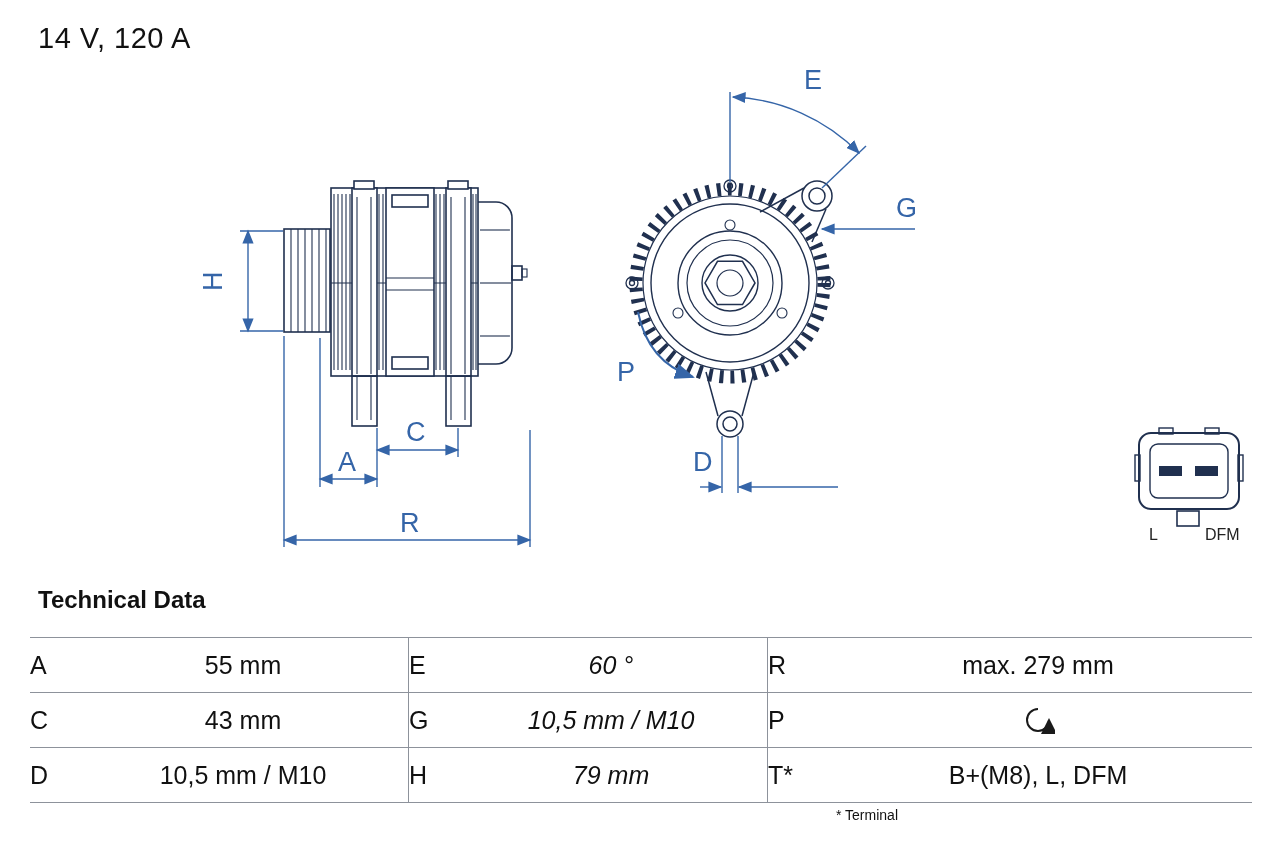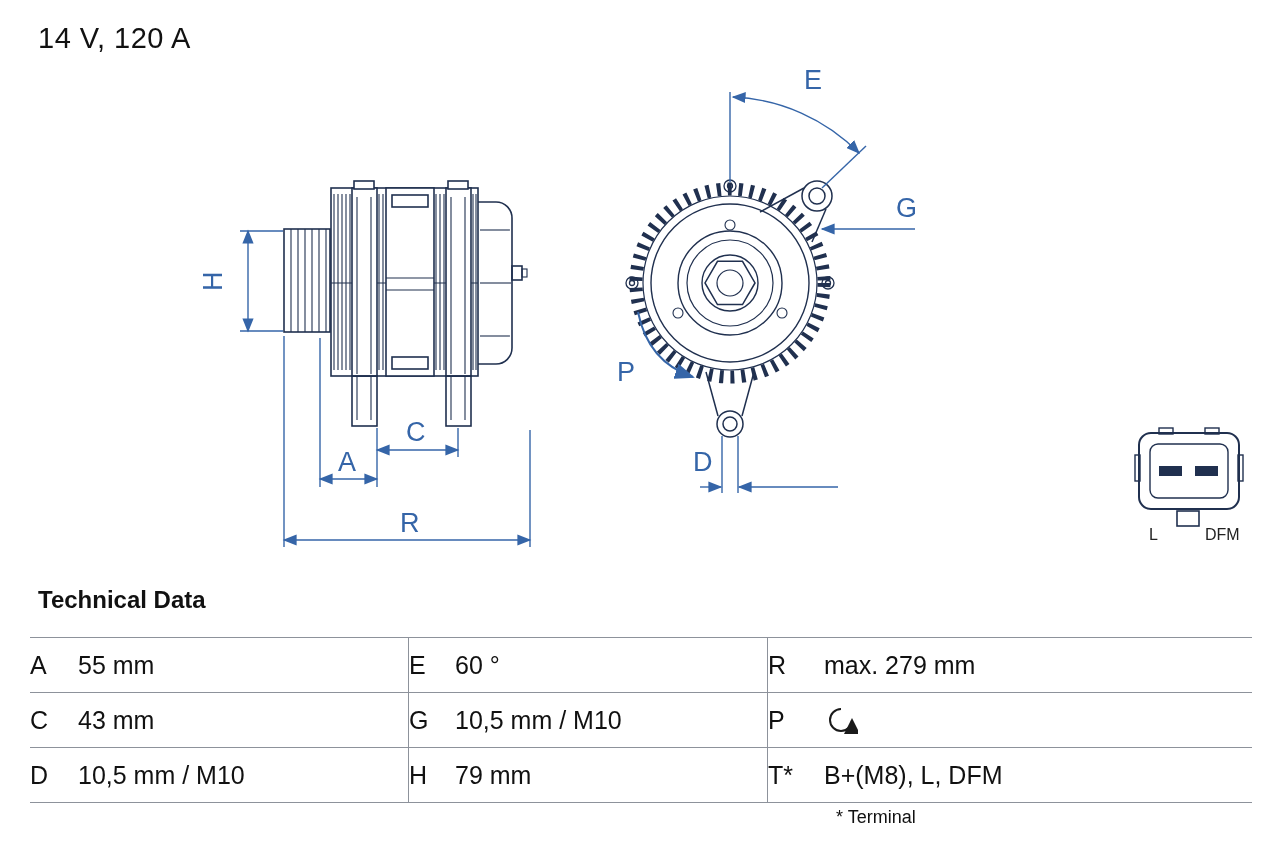--- a/index.html
+++ b/index.html
@@ -9,25 +9,25 @@
   svg.drawing{position:absolute;top:0;left:0;}
   svg text{font-family:"Liberation Sans",sans-serif;}
   .dim-text{font-size:27px;fill:#3565a8;}
   .conn-text{font-size:16px;fill:#222;}
   h2.heading{position:absolute;top:586px;left:38px;margin:0;font-size:24px;font-weight:bold;color:#111;}
   table.tech-table{position:absolute;top:637px;left:30px;width:1222px;border-collapse:collapse;font-size:25px;color:#111;border-bottom:1px solid #8d929b;}
   table.tech-table td{border-top:1px solid #8d929b;height:54px;vertical-align:middle;padding:0;}
   td.k{width:48px;padding-left:10px;}
   td.k2{width:46px;padding-left:10px;}
   td.k3{width:56px;padding-left:10px;}
-  td.v{padding-left:14px;}
+  td.v{padding-left:14px;text-align:center;}
   td.v1{width:330px;}
-  td.v2{width:312px;}
+  td.v2{width:312px;font-style:italic;}
   td.sep{border-left:1px solid #8d929b;}
-  .footnote{position:absolute;top:807px;left:836px;font-size:18px;color:#111;}
+  .footnote{position:absolute;top:807px;left:836px;font-size:14px;color:#111;}
 </style>
 </head>
 <body>
 
 <div class="page">
 
   <div class="title">14 V, 120 A</div>
 
   <svg class="drawing" width="1280" height="578" viewBox="0 0 1280 578">
     <defs>

